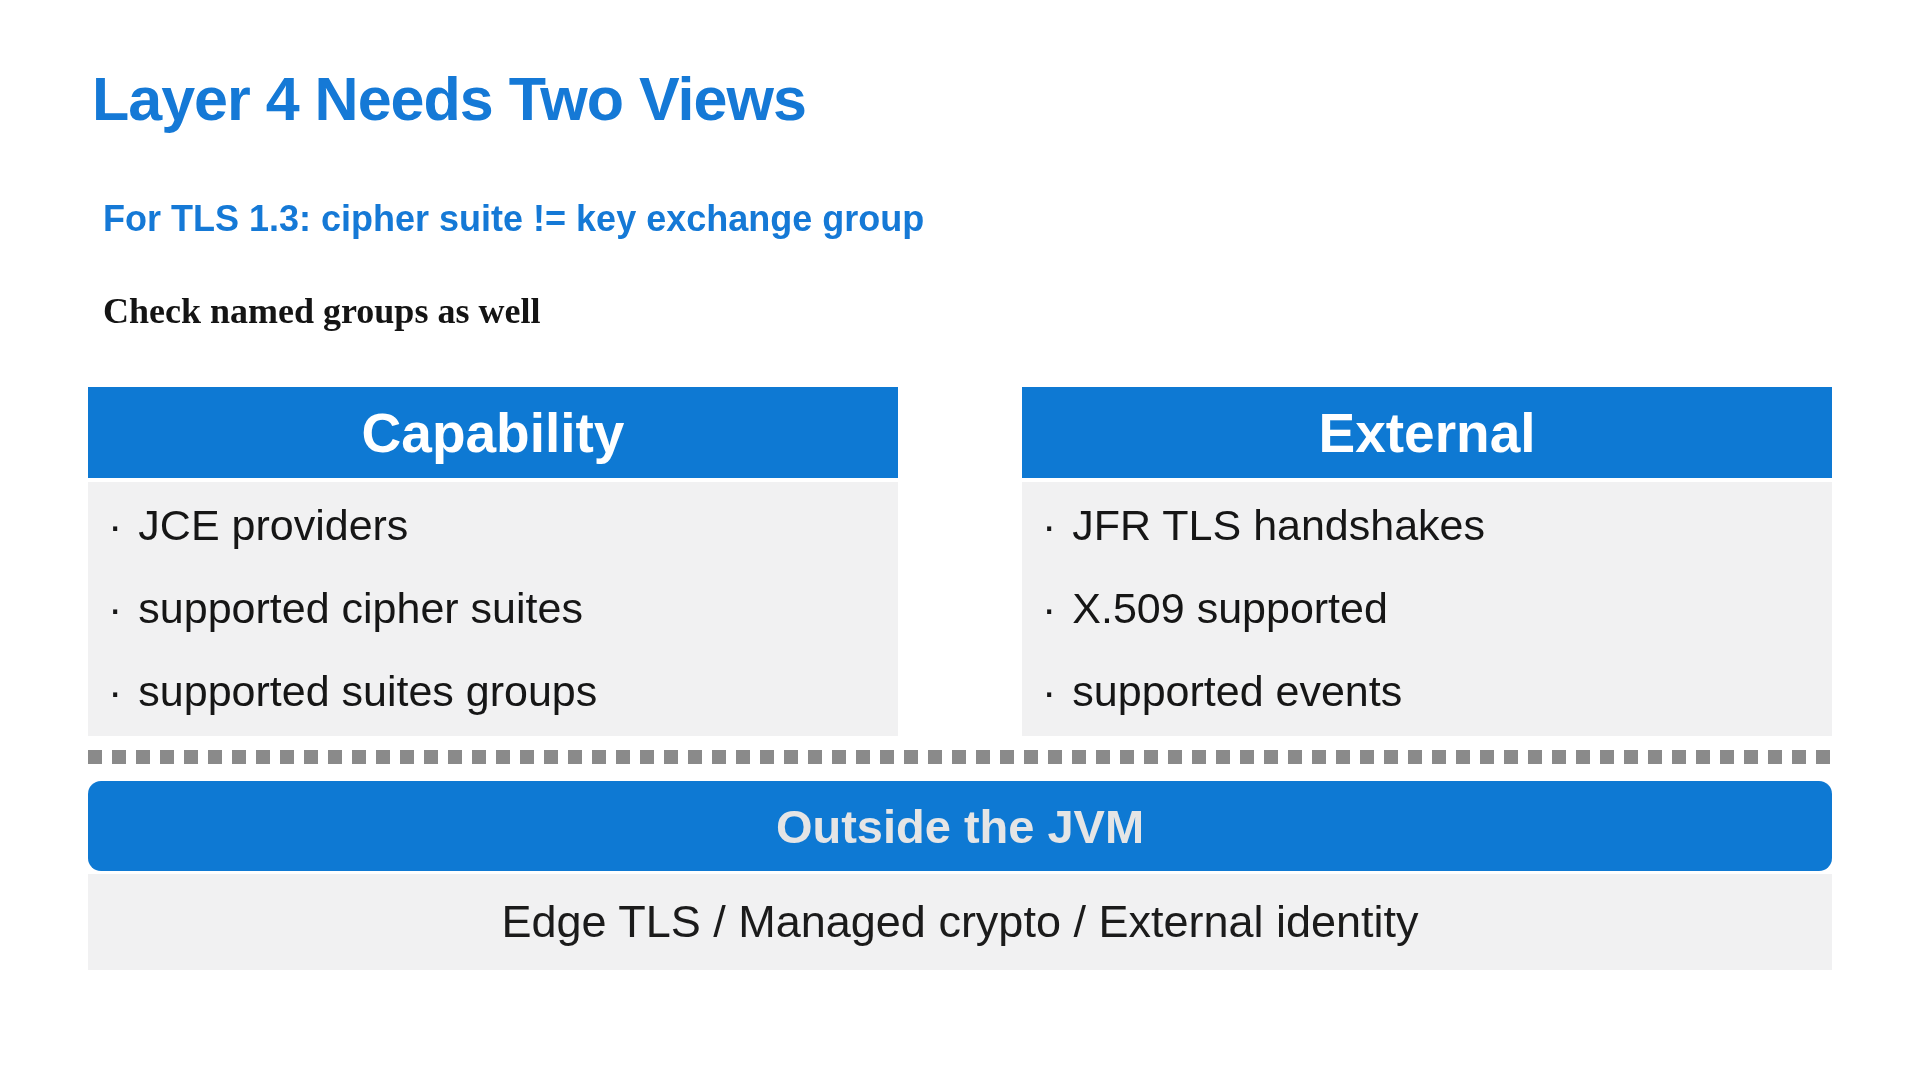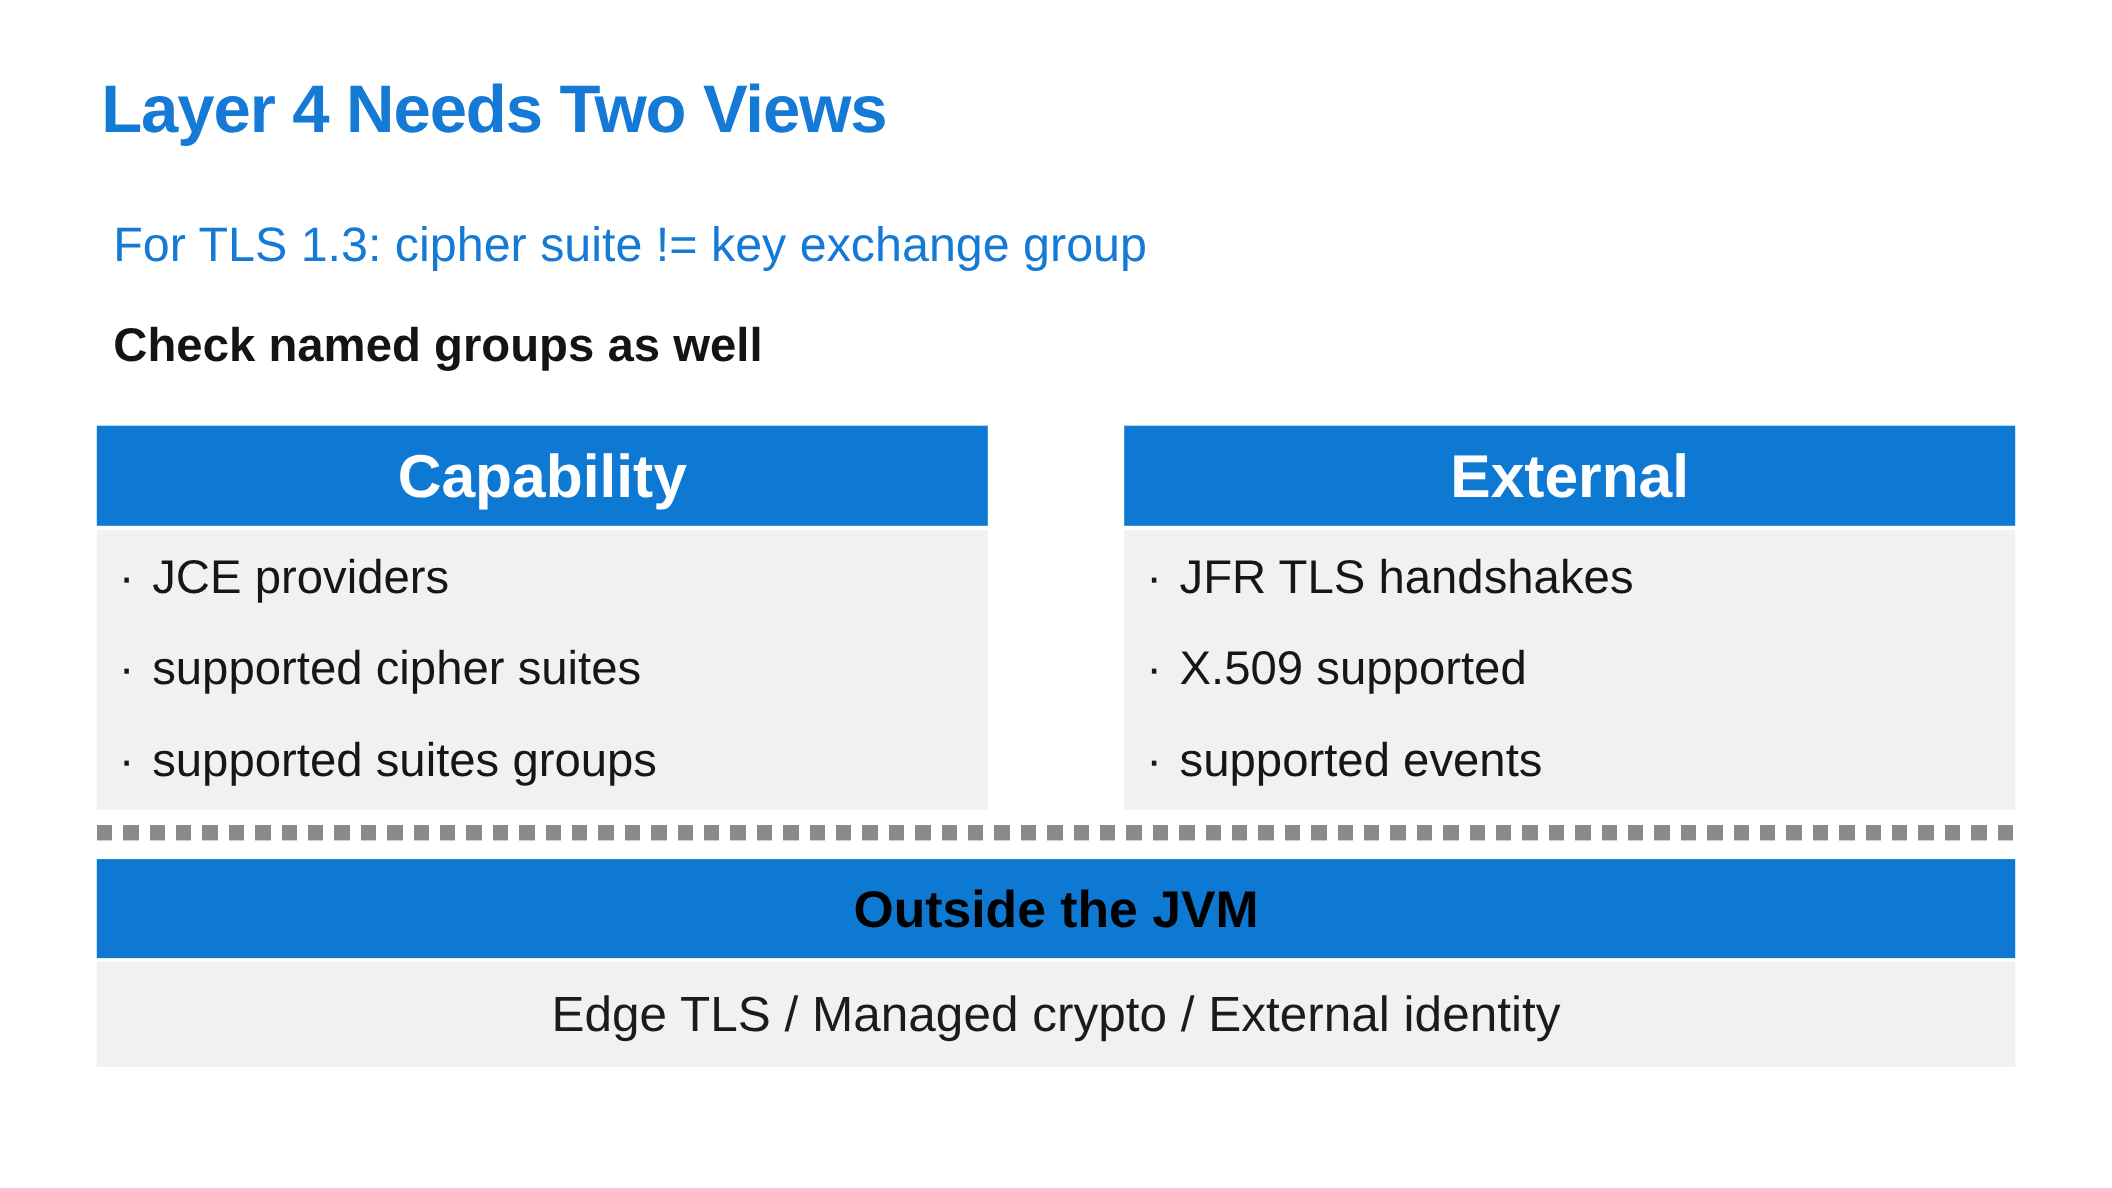--- a/index.html
+++ b/index.html
@@ -23,33 +23,34 @@
     font-size: 61px;
     font-weight: 700;
     color: var(--heading-blue, #1579d6);
     letter-spacing: -1px;
     white-space: nowrap;
   }
   .subtitle {
     position: absolute;
     left: 103px;
     top: 198px;
-    font-size: 44px;
-    font-weight: 400;
+    font-size: 36px;
+    font-weight: 700;
     color: var(--heading-blue, #1579d6);
     white-space: nowrap;
   }
   .note {
     position: absolute;
     left: 103px;
     top: 290px;
-    font-size: 43px;
+    font-size: 36px;
     font-weight: 700;
     color: #141414;
     white-space: nowrap;
+    font-family: Liberation Serif, serif;
   }
   .columns {
     position: absolute;
     left: 88px;
     top: 387px;
     width: 1744px;
     display: flex;
     gap: 124px;
   }
   .col {
@@ -100,26 +101,27 @@
       transparent 24px
     );
   }
   .banner {
     position: absolute;
     left: 88px;
     top: 781px;
     width: 1744px;
     height: 90px;
     background: var(--band-blue, #0e79d3);
-    color: #000000;
+    color: #e5e5e5;
     font-size: 47px;
     font-weight: 700;
     display: flex;
     align-items: center;
     justify-content: center;
+    border-radius: 13px;
   }
   .banner-sub {
     position: absolute;
     left: 88px;
     top: 874px;
     width: 1744px;
     height: 96px;
     background: var(--panel-gray, #f1f1f2);
     color: #1b1b1b;
     font-size: 45px;

